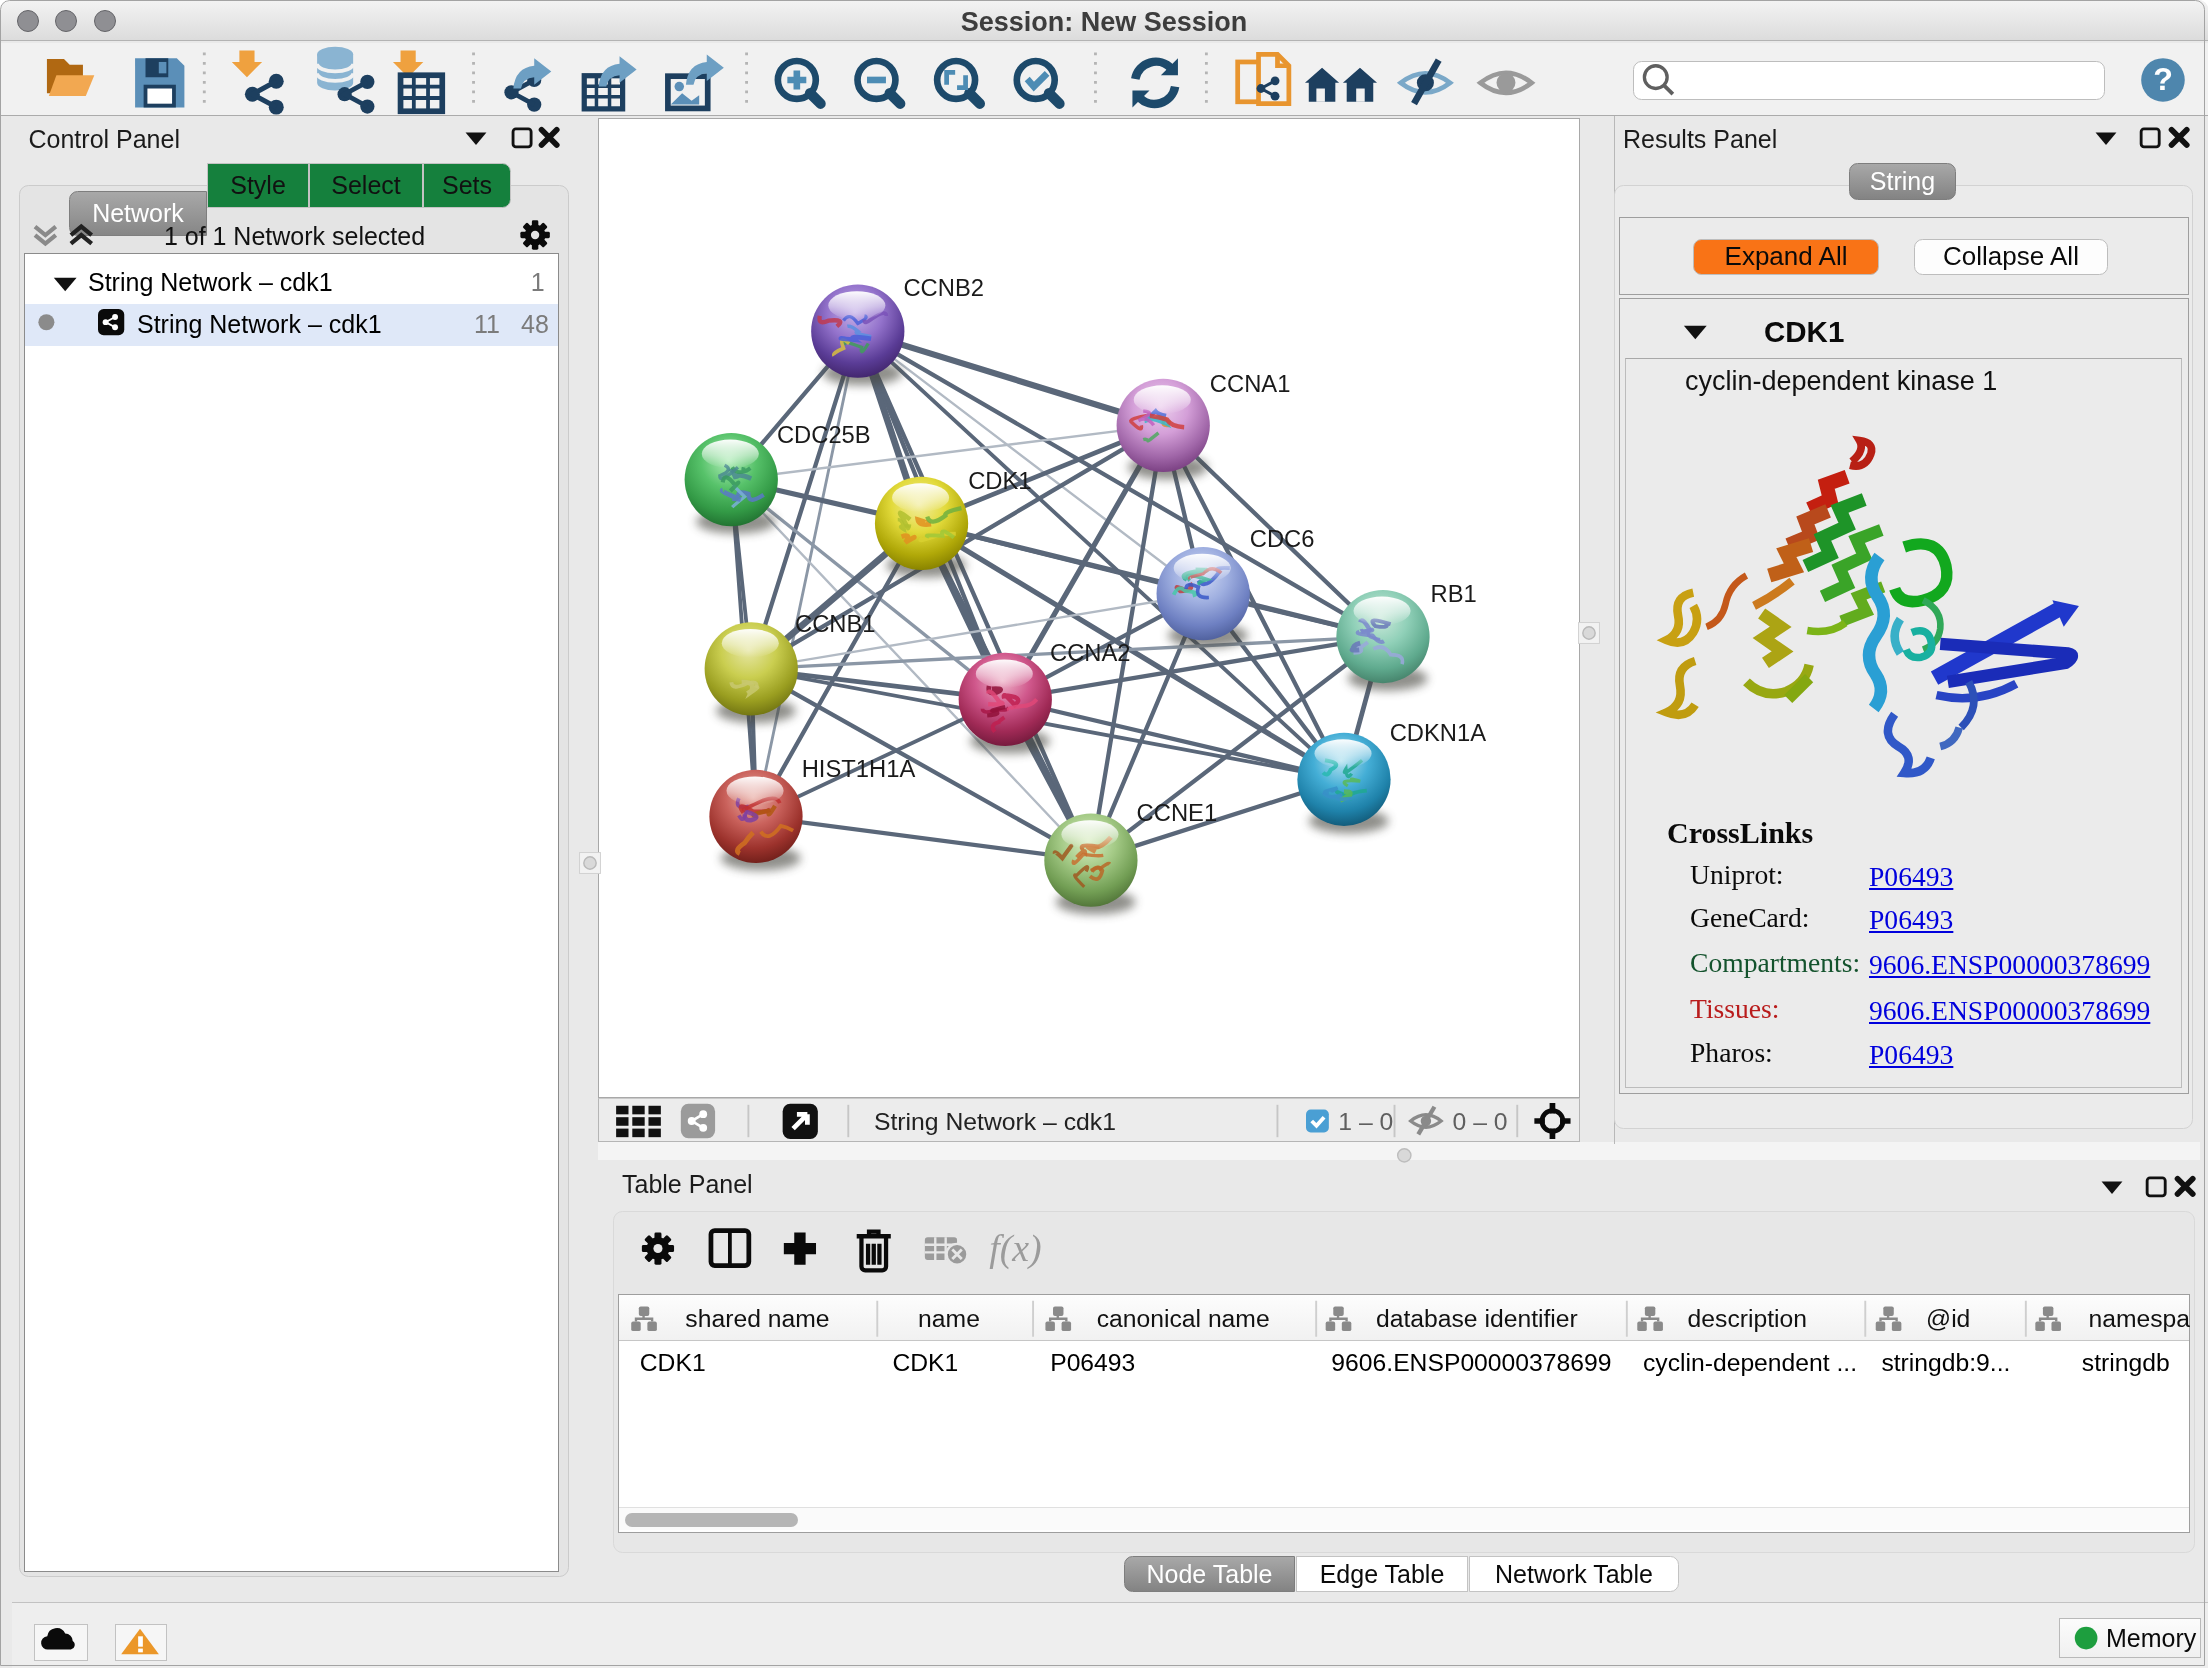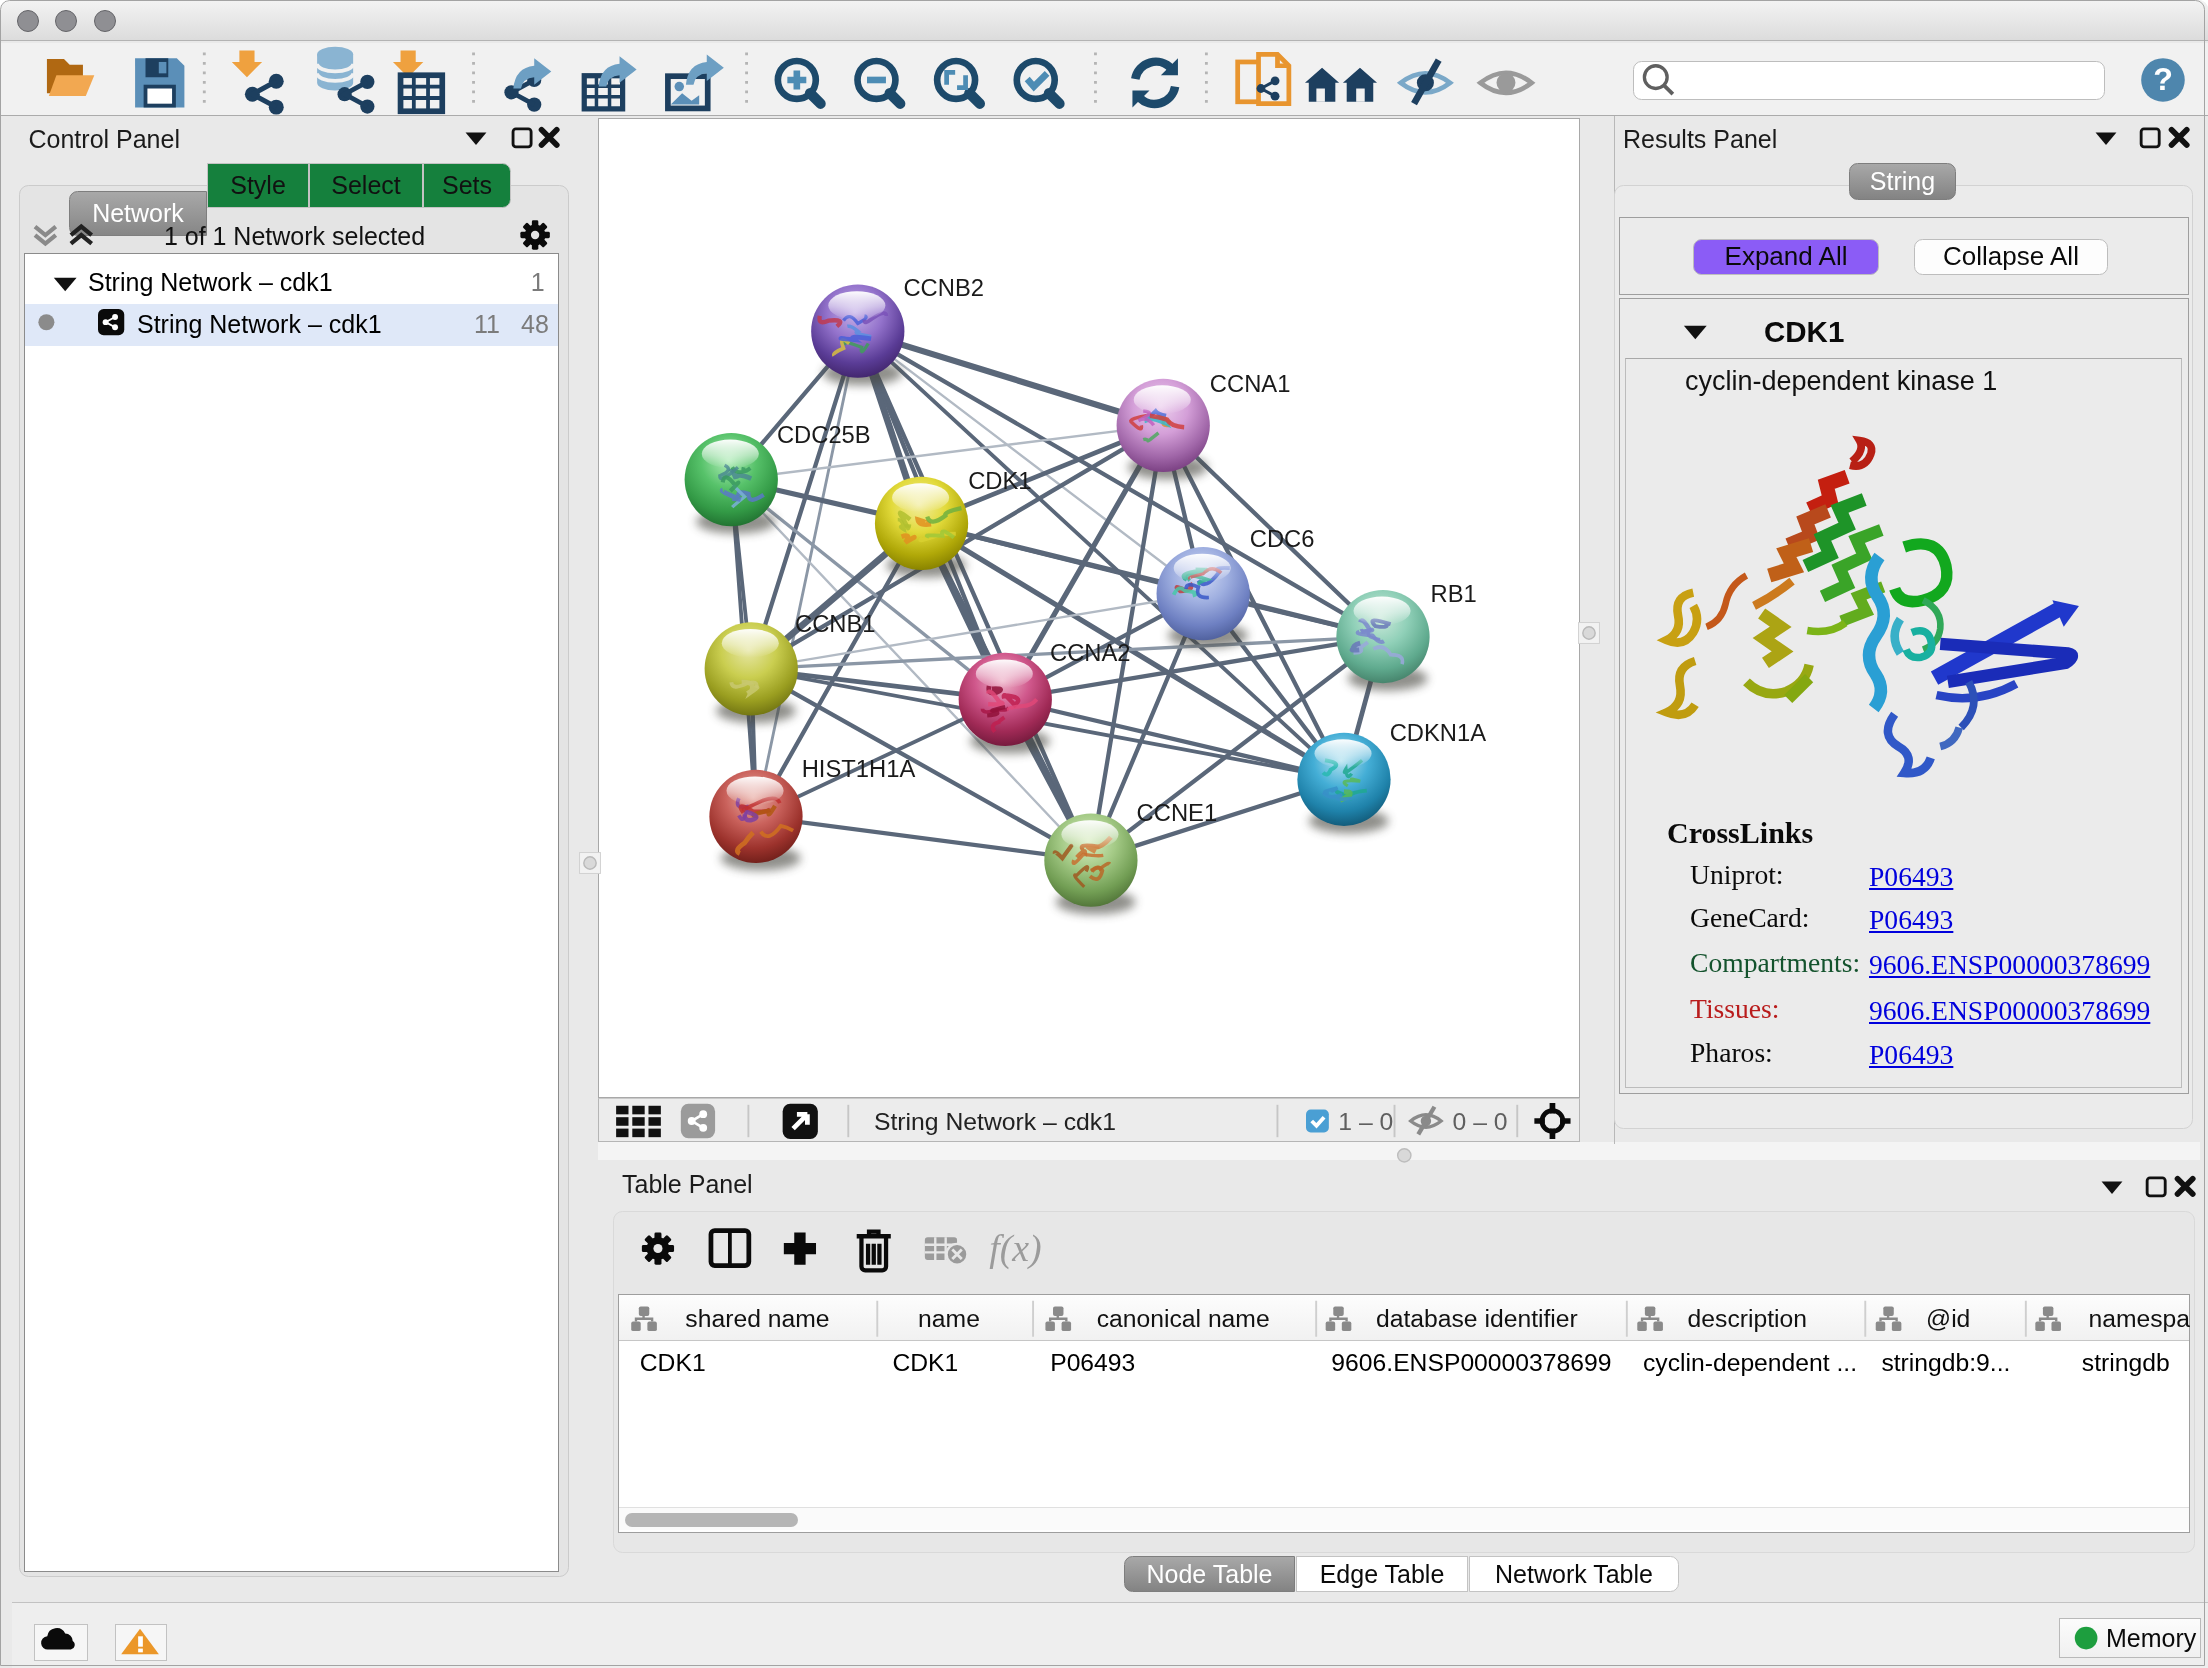--- a/index.html
+++ b/index.html
@@ -48,20 +48,21 @@
       background:#eeeeee; border-top:1.9px solid #c2c2c2; }
 </style>
 </head>
 <body>
 <div id="win">
   <div id="winborder"></div>
   <div id="titlebar">
     <div class="tl" style="left:17px;"></div>
     <div class="tl" style="left:55px;"></div>
     <div class="tl" style="left:94px;"></div>
+    <div id="titletext">Session: New Session</div>
   </div>
   <div id="toolbar">
   <svg width="2208" height="73" viewBox="0 0 2322 77" style="position:absolute;left:0;top:0;z-index:2;">
     <defs>
       <g id="share" fill="#1d3f5f">
         <circle cx="24" cy="0" r="7.5"></circle>
             <circle cx="0" cy="13" r="7.5"></circle>
             <circle cx="24" cy="26" r="7.5"></circle>
         <path d="M24 0 L0 13 L24 26" stroke="#1d3f5f" stroke-width="5" fill="none"></path>
       </g>
@@ -671,21 +672,21 @@
     <div class="ptitle abs" style="left:1623px; top:125px;">Results Panel</div>
     <svg class="abs" width="114" height="28.5" style="left:2087px; top:125px;" viewBox="0 0 120 30">
       <path d="M9 8 L31 8 L20 21 z" fill="#111"></path>
       <rect x="57" y="4" width="19" height="19" rx="3" fill="none" stroke="#111" stroke-width="3"></rect>
       <path d="M89 5 L105 21 M105 5 L89 21" stroke="#111" stroke-width="6" stroke-linecap="round"></path>
     </svg>
     <div id="rp-box"></div>
     <div class="abs" style="left:1849px; top:163px; width:107px; height:37px; background:linear-gradient(#a8a8a8,#838383);
          border:1px solid #7e7e7e; border-radius:8.6px; color:#fff; font-size:25px; text-align:center; line-height:35px;">String</div>
     <div class="abs" style="left:1619px; top:217px; width:570px; height:78px; border:1.9px solid #9e9e9e;"></div>
-    <div class="abs" style="left:1693px; top:239px; width:186px; height:36px; background:#8b5cf6; border:1.9px solid #bdbdbd; border-radius:8.6px;
+    <div class="abs" style="left:1693px; top:239px; width:186px; height:36px; background:#f97316; border:1.9px solid #bdbdbd; border-radius:8.6px;
          font-size:26px; color:#0a0a0a; text-align:center; line-height:32px;">Expand All</div>
     <div class="abs" style="left:1914px; top:239px; width:194px; height:36px; background:#fdfdfd; border:1.9px solid #bdbdbd; border-radius:8.6px;
          font-size:26px; color:#0a0a0a; text-align:center; line-height:32px;">Collapse All</div>
     <div class="abs" style="left:1619px; top:298px; width:570px; height:796px; border:1.9px solid #9e9e9e;"></div>
     <svg class="abs" width="28.5" height="21" style="left:1682px; top:322px;" viewBox="0 0 30 22">
         <path d="M2 4 L26 4 L14 18 z" fill="#111"></path>
       </svg>
     <div class="abs" style="left:1764px; top:315px; font-size:29.5px; font-weight:bold; color:#0a0a0a;">CDK1</div>
     <div class="abs" style="left:1625px; top:358px; width:557px; height:730px; border:1px solid #bcbcbc; border-top:1px solid #a8a8a8;"></div>
     <div class="abs" style="left:1657px; top:366px; font-size:27px; color:#111;margin-left:28px;">cyclin-dependent kinase 1</div>

